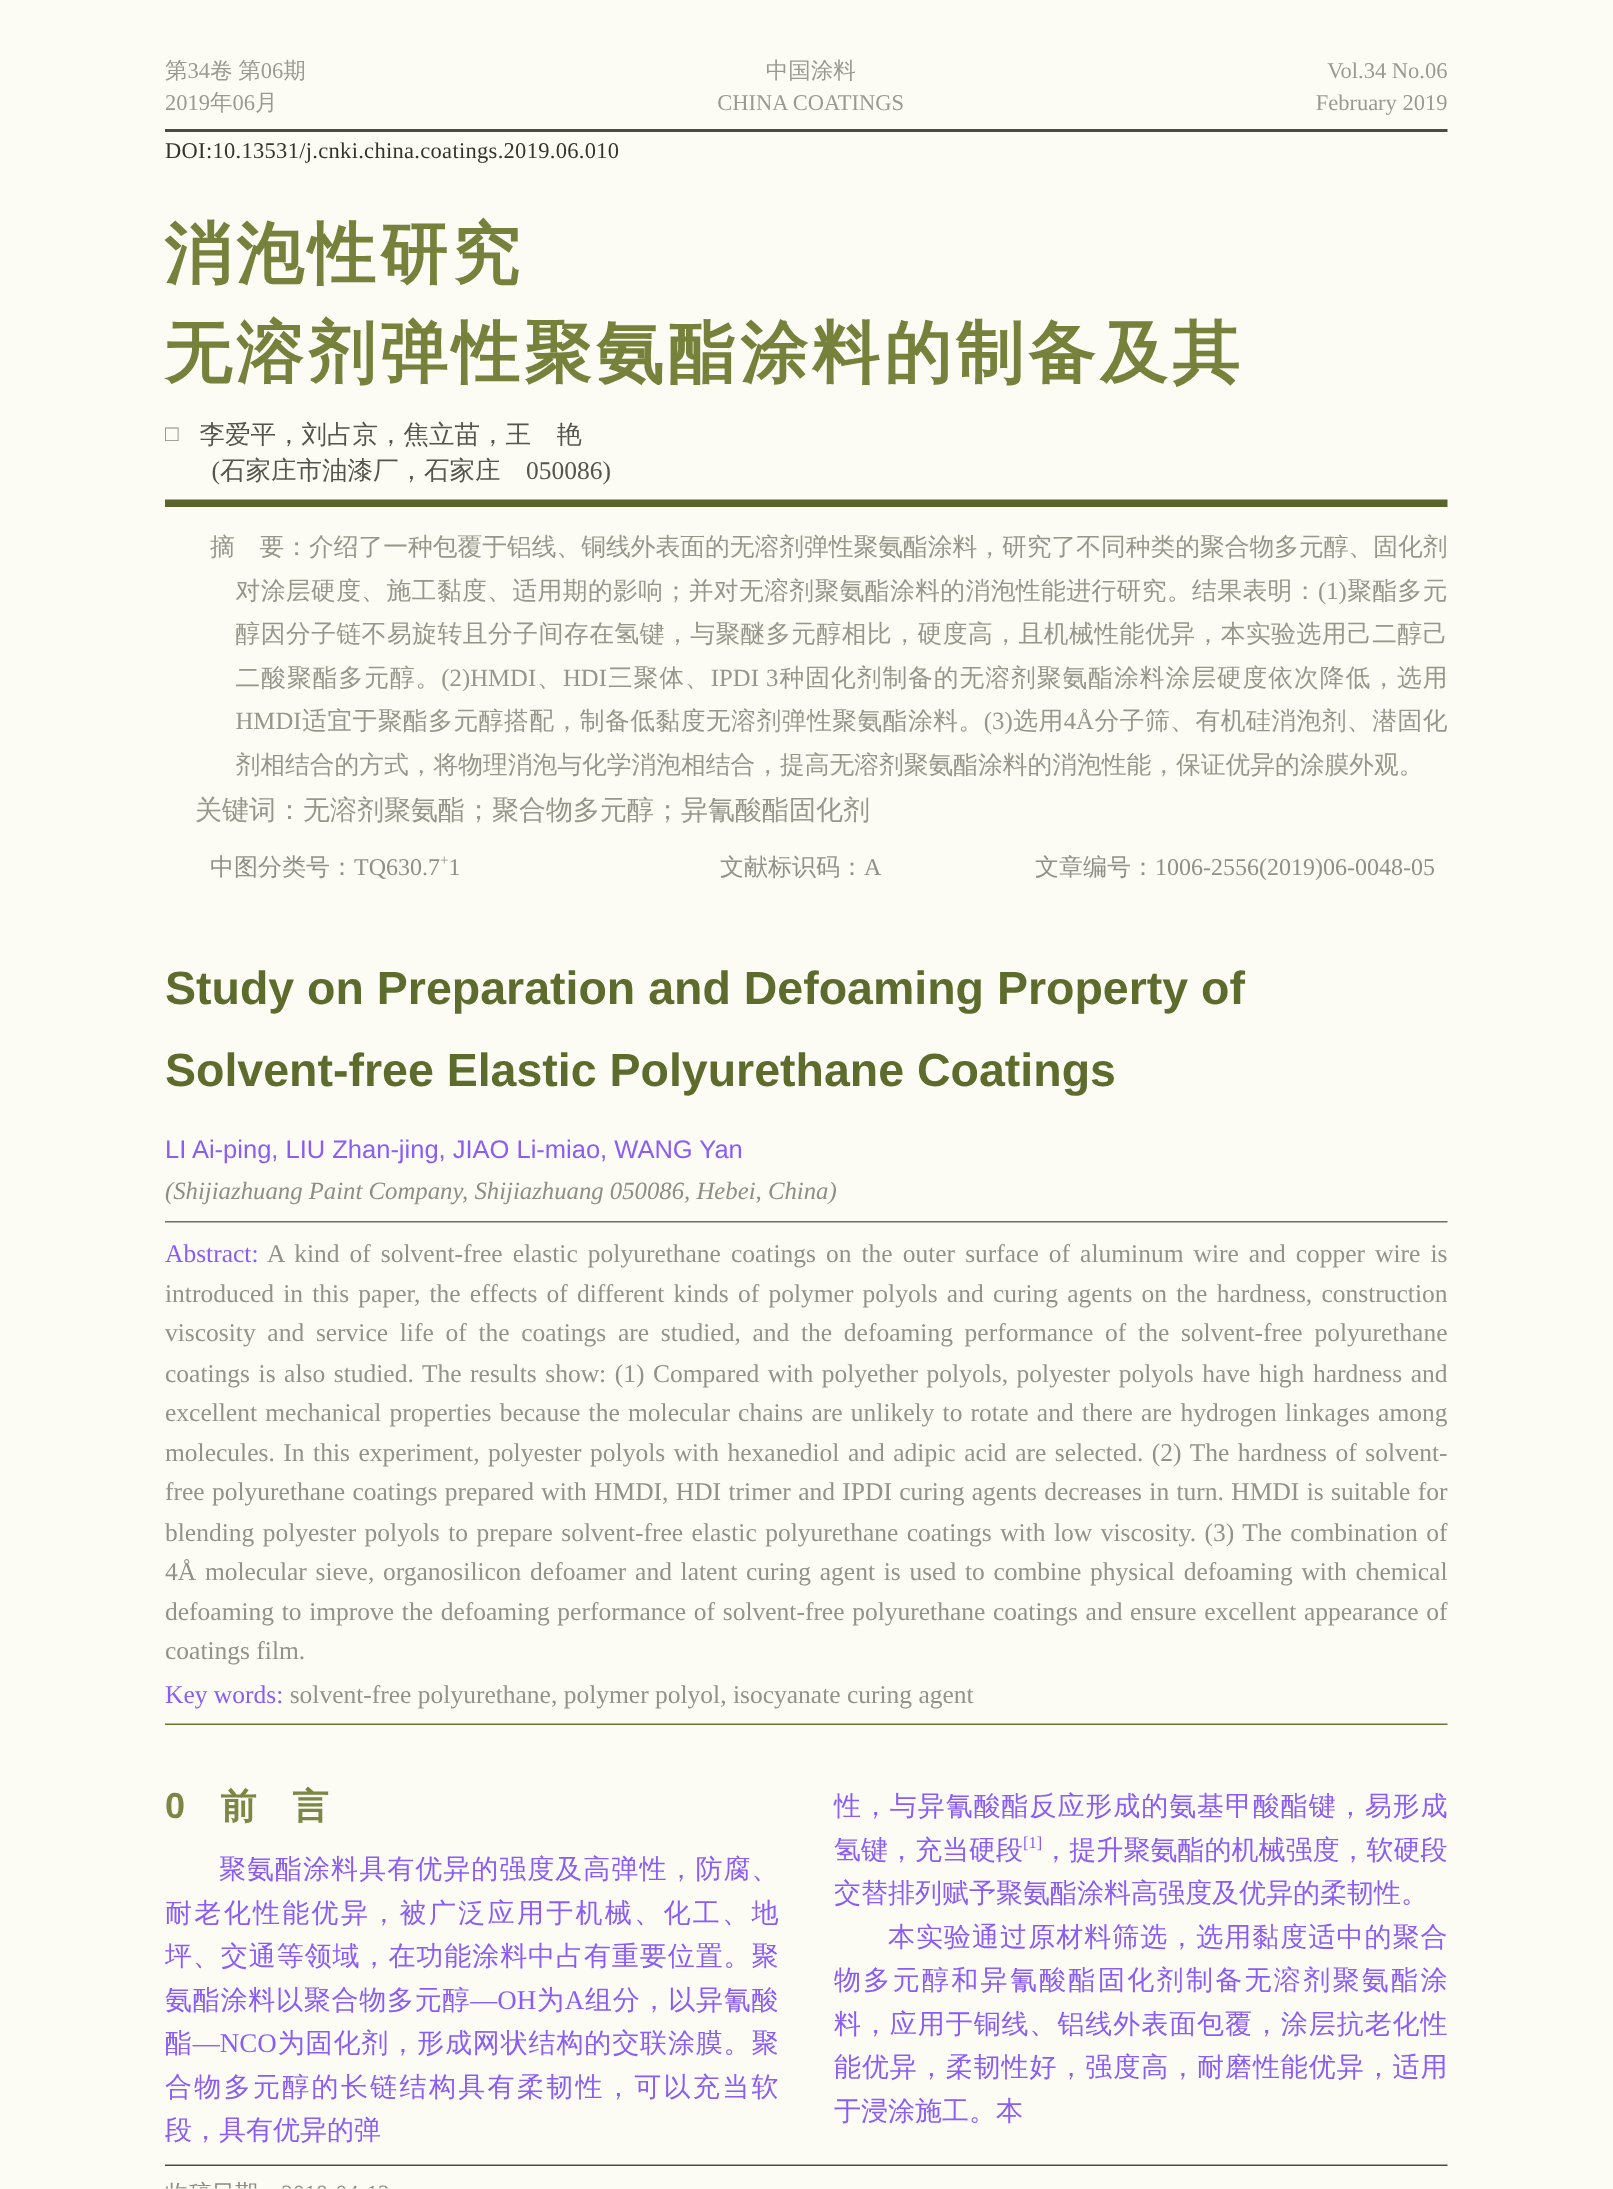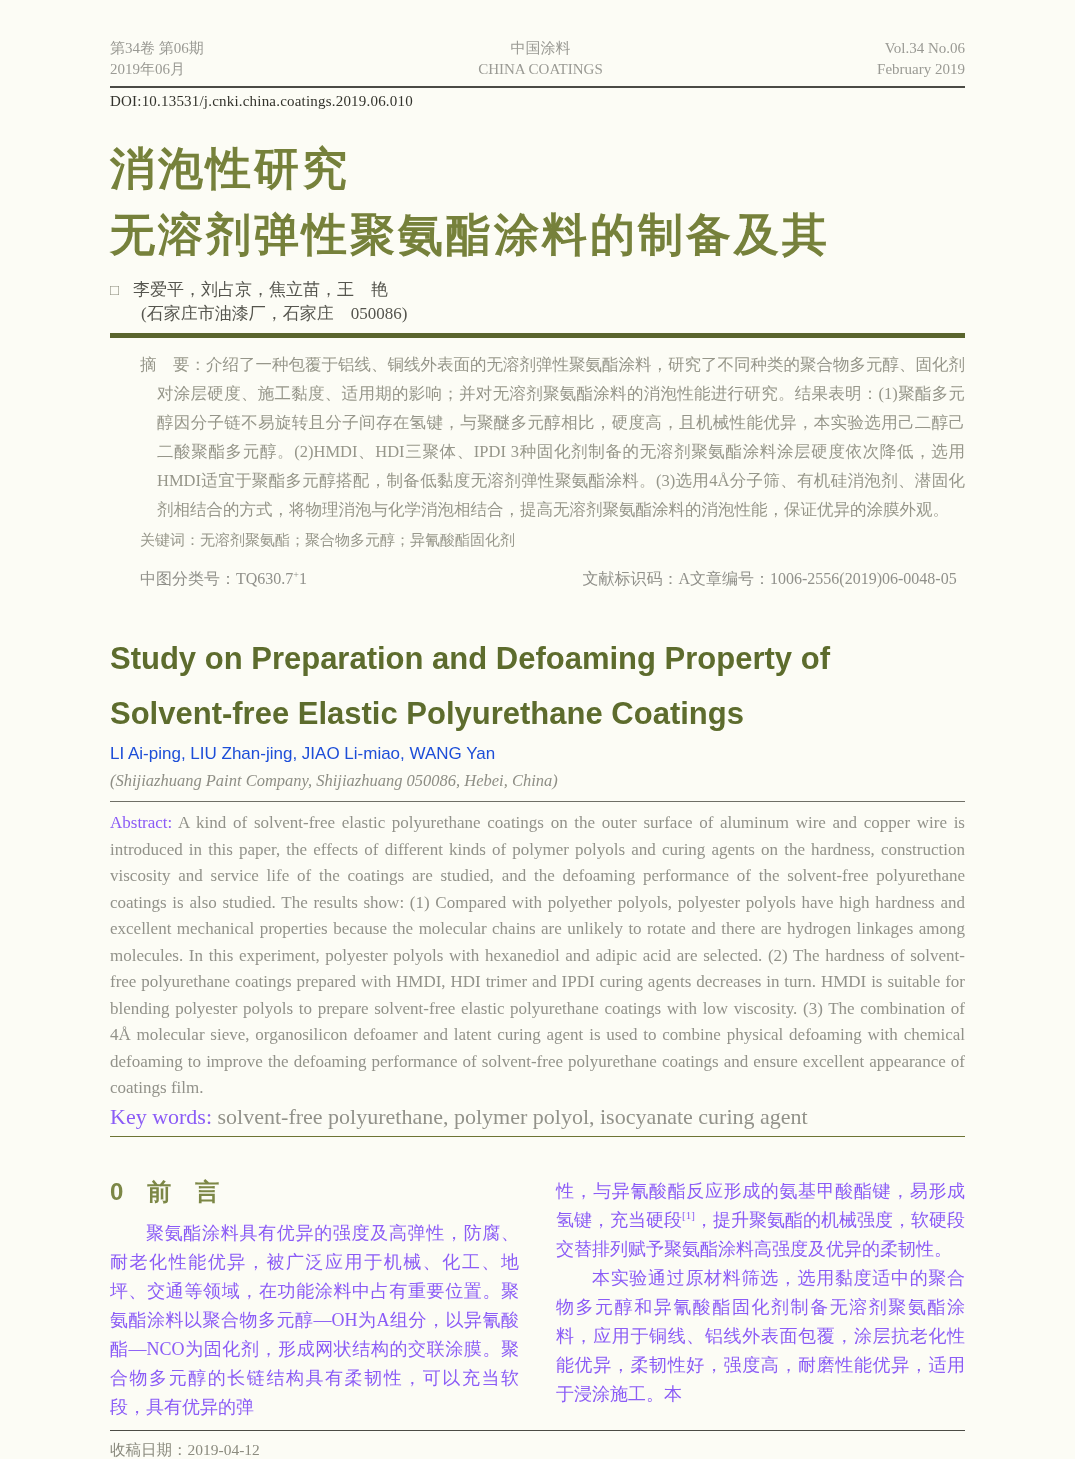--- a/index.html
+++ b/index.html
@@ -36,43 +36,43 @@
   .zh-affil{margin-left:31px;font-size:17px;color:#55554e;line-height:24px;}
   .divider-bar{height:5px;background:#5a652d;margin-top:7px;}
 
   
   .zh-abstract{
     margin:12px 0 0 30px;
     color:#96968a;font-size:16.5px;line-height:29px;
     text-align:justify;
     padding-left:17px;text-indent:-17px;
   }
-  .zh-keywords{margin:2px 0 0 30px;color:#96968a;font-size:15px;line-height:29px;}
+  .zh-keywords{margin:2px 0 0 20px;color:#96968a;font-size:18px;line-height:29px;}
   .zh-meta{display:flex;margin:12px 0 0 30px;color:#90908a;font-size:16px;line-height:24px;}
   .zh-meta .m1{width:340px;}
-  .zh-meta .m2{width:210px;text-align:right;}
+  .zh-meta .m2{width:210px;}
   sup{font-size:10px;line-height:0;}
 
   
   .en-title{
     margin-top:40px;
     font-family:"Liberation Sans",sans-serif;
     font-weight:bold;font-size:31px;line-height:55px;
     color:#5d6c2d;
   }
-  .en-authors{margin-top:1px;font-family:"Liberation Sans",sans-serif;font-size:17px;color:#1d4ed8;line-height:24px;}
+  .en-authors{margin-top:14px;font-family:"Liberation Sans",sans-serif;font-size:17px;color:#8b5cf6;line-height:24px;}
   .en-affil{margin-top:3px;font-style:italic;font-size:16.5px;color:#8e8e85;line-height:24px;}
   .thin-line{border-top:1.5px solid #6f6f66;margin-top:8px;}
 
   .en-abstract{
     margin-top:8px;font-size:17px;line-height:26.5px;
     color:#92928a;text-align:justify;
   }
   .bold-label{font-weight:normal;color:#8b5cf6;}
-  .en-keywords{font-size:22px;line-height:26.5px;color:#92928a;margin-top:2px;}
+  .en-keywords{font-size:17px;line-height:26.5px;color:#92928a;margin-top:2px;}
   .olive-line{border-top:1.5px solid #6d7433;margin-top:6px;}
 
   
   .intro{display:flex;gap:37px;margin-top:40px;}
   .col{width:409px;}
   .intro-heading{
     font-family:"Liberation Sans",sans-serif;font-weight:bold;
     color:#7c8746;font-size:24px;line-height:30px;margin:0 0 12px 0;
   }
   .body-text{font-size:18px;line-height:29px;color:#8b5cf6;text-align:justify;margin:0;}

